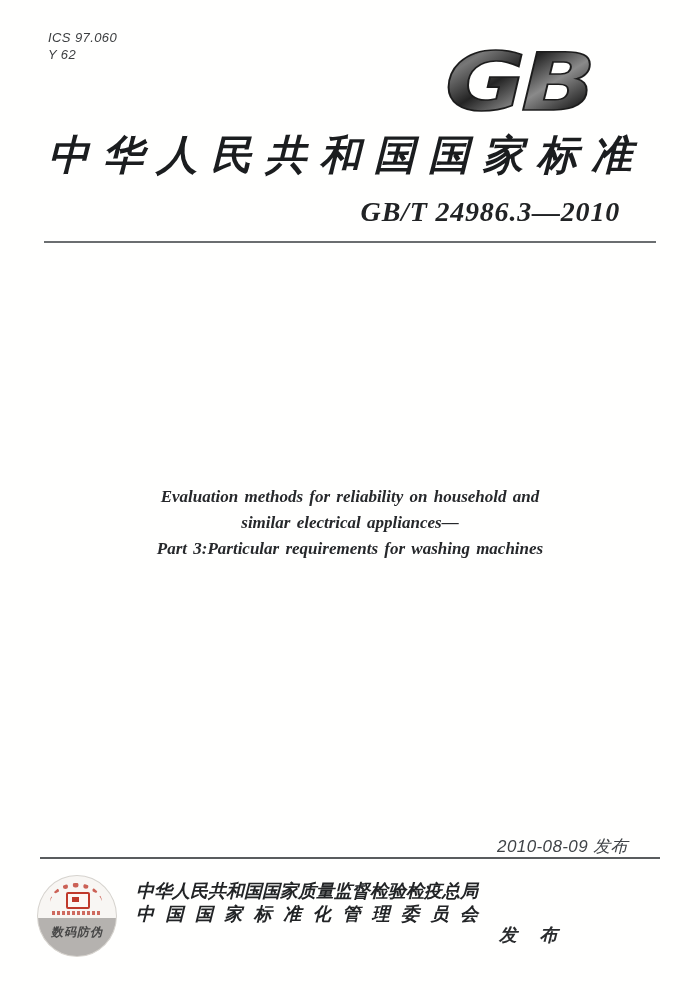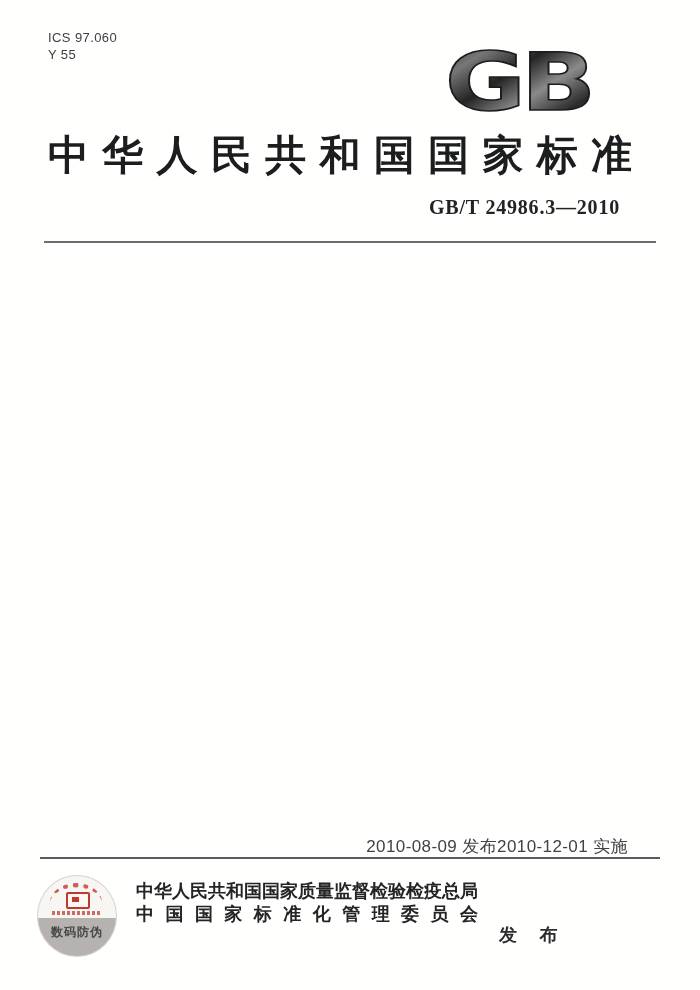--- a/index.html
+++ b/index.html
@@ -1,38 +1,38 @@
 <!DOCTYPE html>
 <html><head>
 <meta charset="utf-8">
 <style>
   html,body{margin:0;padding:0;background:#e8e8e8;}
   .page{
     position:relative;width:700px;height:990px;margin:0 auto;
     background:#fffffe;overflow:hidden;
-    font-family:"Liberation Serif", serif;color:#1d1f21;
+    font-family:"Liberation Serif", serif;color:#1d1f21;font-style:italic;
   }
   
   .ics-block{
     position:absolute;left:48px;top:29px;
     font-family:"Liberation Sans", sans-serif;
     font-size:13px;line-height:17px;color:#3c3e40;letter-spacing:.4px;
   }
   
   .gb-logo{position:absolute;left:443px;top:46px;width:150px;height:76px;}
   
   .national-title{
     position:absolute;left:48px;top:132px;width:584px;height:46px;
     display:flex;justify-content:space-between;align-items:center;
     font-size:41px;font-weight:bold;color:#1b1d1f;
   }
   
   .std-number{
     position:absolute;right:80px;top:196px;
-    font-size:20px;font-weight:bold;letter-spacing:.8px;color:#212325;
+    font-size:28px;font-weight:bold;letter-spacing:.8px;color:#212325;
   }
   .rule{position:absolute;background:#6b6e70;}
   .rule-top{left:44px;width:612px;top:241px;height:2px;}
   .rule-bottom{left:40px;width:620px;top:857px;height:2px;background:#595c5e;}
   
   .main-title{
     position:absolute;left:0;width:700px;top:380px;text-align:center;
     font-weight:bold;color:#17191b;
   }
   .main-title .line1{font-size:35px;letter-spacing:1px;line-height:44px;}
@@ -85,21 +85,21 @@
     font-size:12px;font-weight:bold;color:#474747;letter-spacing:1px;
   }
 </style>
 </head>
 <body>
 
 <div class="page">
 
   <div class="ics-block">
     <div>ICS 97.060</div>
-    <div>Y 55</div>
+    <div>Y 62</div>
   </div>
 
   <div class="gb-logo">
     <svg width="150" height="76" viewBox="0 0 150 76" aria-hidden="true">
       <defs>
         <linearGradient id="gbGrad" x1="0" y1="0" x2="1" y2="1">
           <stop offset="0" stop-color="#2e2e2e"></stop>
           <stop offset="0.22" stop-color="#777777"></stop>
           <stop offset="0.42" stop-color="#242424"></stop>
           <stop offset="0.62" stop-color="#8a8a8a"></stop>
@@ -123,24 +123,28 @@
       <span>家</span>
       <span>标</span>
       <span>准</span>
     </div>
 
   <div class="std-number">GB/T 24986.3—2010</div>
 
   <div class="rule rule-top"></div>
 
 
+  <div class="english-title">
+    <div>Evaluation methods for reliability on household and</div>
+    <div>similar electrical appliances—</div>
+    <div>Part 3:Particular requirements for washing machines</div>
+  </div>
 
   <div class="dates-row">
     <span>2010-08-09 发布</span>
-    <span>2010-12-01 实施</span>
   </div>
 
   <div class="rule rule-bottom"></div>
 
   <div class="seal">
     <div class="seal-arc"></div>
     <div class="seal-emblem"></div>
     <div class="seal-redline"></div>
     <div class="seal-caption">数码防伪</div>
   </div>

